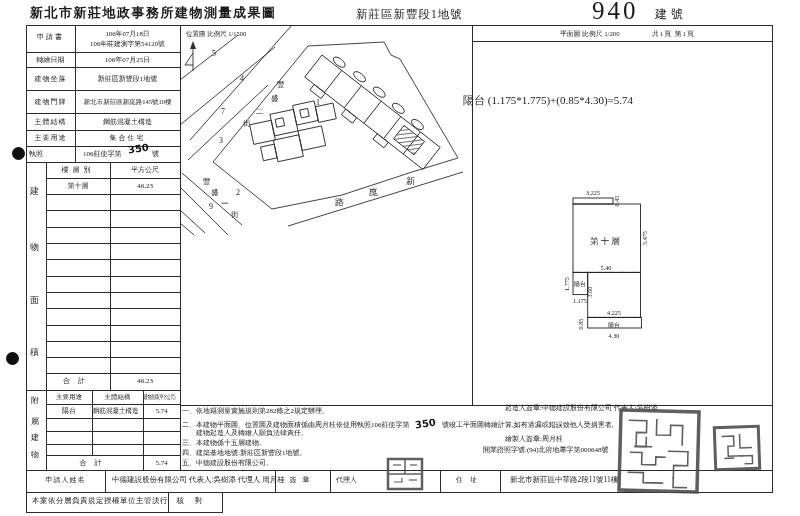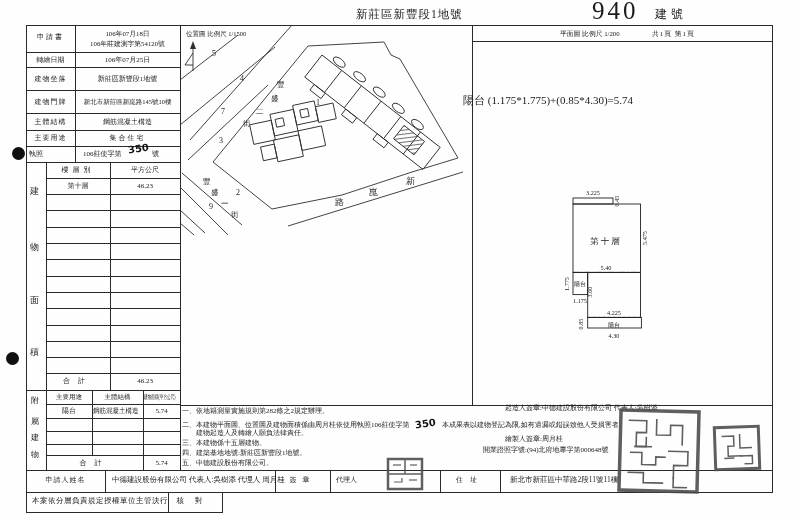--- a/index.html
+++ b/index.html
@@ -17,20 +17,21 @@
   svg text{fill:#1b1b1b;font-family:"Liberation Serif","DejaVu Serif",serif;}
   .mapline{stroke:#2f2f2f;stroke-width:0.9;fill:none;}
   .planline{stroke:#222;stroke-width:0.9;fill:none;}
   .sq{transform-origin:left center;display:inline-block;}
 </style>
 </head>
 <body>
 
 <div class="page">
 
+  <div class="t" style="left:30px;top:6px;font-size:13px;font-weight:bold;letter-spacing:1.5px;">新北市新莊地政事務所建物測量成果圖</div>
   <div class="t" style="left:356px;top:8px;font-size:11.5px;letter-spacing:1px;">新莊區新豐段1地號</div>
   <div class="t" style="left:592px;top:-3px;font-size:25px;letter-spacing:3px;">940</div>
   <div class="t" style="left:655px;top:8px;font-size:12px;letter-spacing:4px;">建號</div>
 
   <div class="box" style="left:26px;top:25px;width:745px;height:466px;"></div>
   <div class="box" style="left:26px;top:492px;width:195px;height:20px;border-top:none;"></div>
   <div class="ln" style="left:168px;top:492px;width:1px;height:20px;"></div>
 
   <div class="ln" style="left:180px;top:25px;width:1px;height:445px;"></div>
   <div class="ln" style="left:472px;top:25px;width:1px;height:380px;"></div>
@@ -233,21 +234,21 @@
     <text x="79" y="135" font-size="6.2" text-anchor="middle">4.225</text>
     <text x="79" y="146.5" font-size="6" text-anchor="middle">陽台</text>
     <text x="48" y="144" font-size="6.2" text-anchor="middle" transform="rotate(-90 48 144)">0.85</text>
     <text x="79" y="158" font-size="6.2" text-anchor="middle">4.30</text>
   </svg>
 
   <div class="t" style="left:182px;top:407px;">一、依地籍測量實施規則第282條之2規定辦理。</div>
   <div class="t" style="left:182px;top:418px;">
     <span>二、本建物平面圖、位置圖及建物面積係由周月桂依使用執照106莊使字第</span>
     <span class="hand" style="margin:0 4px;">350</span>
-    <span>本成果表以建物登記為限,如有遺漏或錯誤致他人受損害者,</span>
+    <span>號竣工平面圖轉繪計算,如有遺漏或錯誤致他人受損害者,</span>
   </div>
   <div class="t" style="left:196px;top:429px;">建物起造人及轉繪人願負法律責任。</div>
   <div class="t" style="left:182px;top:439px;">三、本建物係十五層建物。</div>
   <div class="t" style="left:182px;top:449px;">四、建築基地地號:新莊區新豐段1地號。</div>
   <div class="t" style="left:182px;top:459px;">五、中德建設股份有限公司。</div>
 
   <div class="t" style="left:505px;top:404px;">起造人簽章:中德建設股份有限公司 代表人:吳樹添</div>
   <div class="t" style="left:505px;top:435px;">繪製人簽章:周月桂</div>
   <div class="t" style="left:483px;top:446px;">開業證照字號:(94)北府地專字第000648號</div>
 

